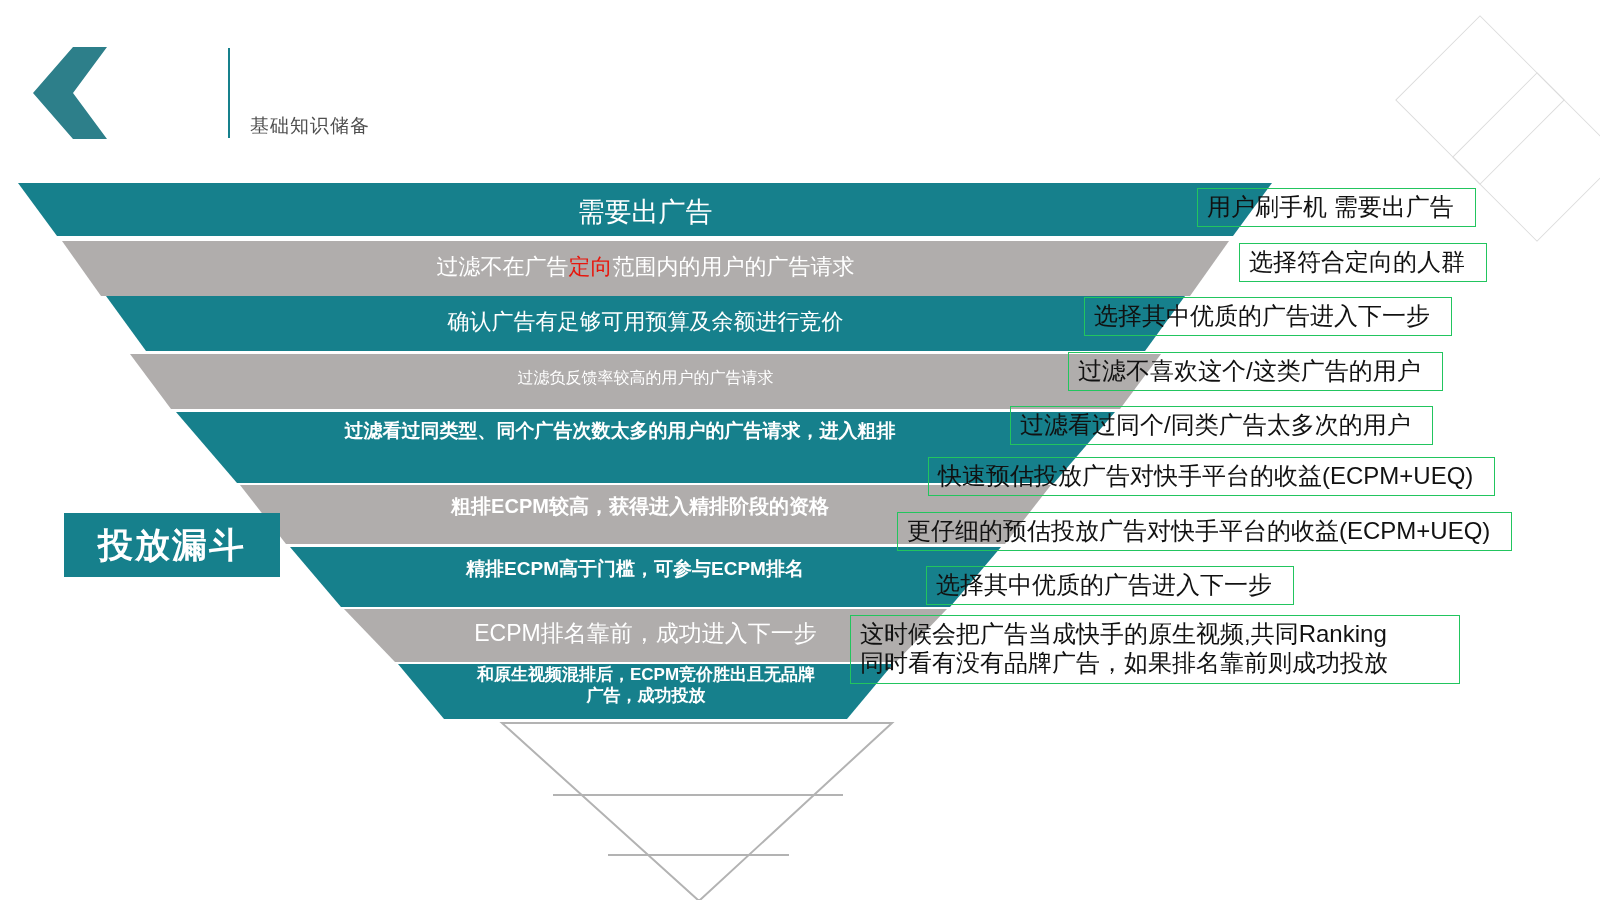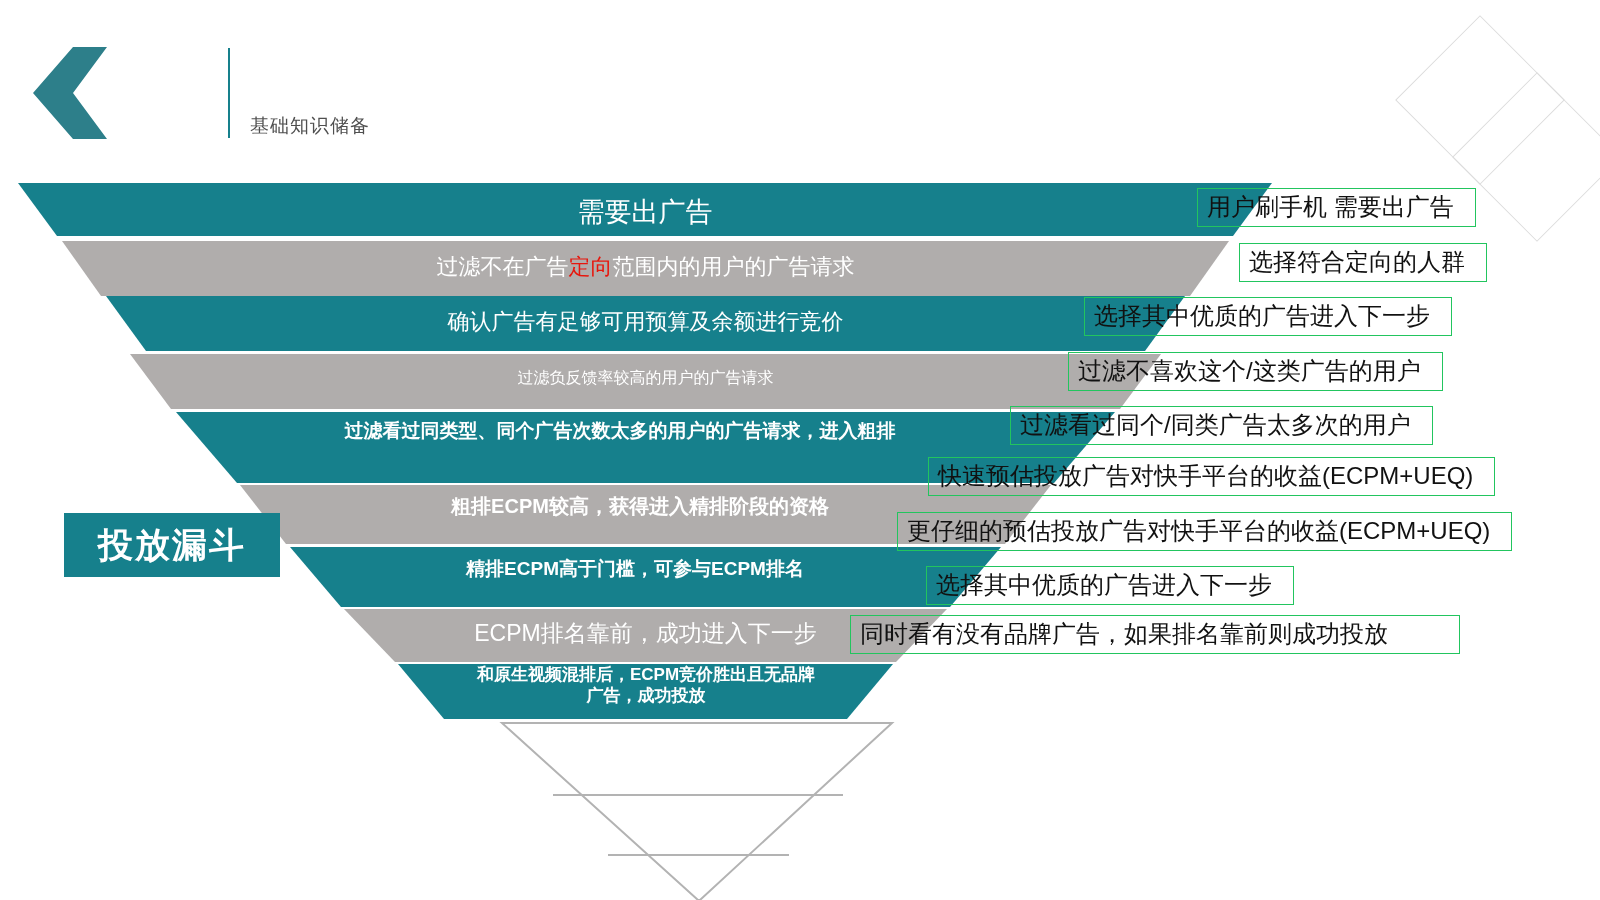--- a/index.html
+++ b/index.html
@@ -131,14 +131,15 @@
 
 <div class="callout" style="left:1010px;top:406px;">过滤看过同个/同类广告太多次的用户</div>
 
 <div class="callout" style="left:928px;top:457px;">快速预估投放广告对快手平台的收益(ECPM+UEQ)</div>
 
 <div class="callout" style="left:897px;top:512px;">更仔细的预估投放广告对快手平台的收益(ECPM+UEQ)</div>
 
 <div class="callout" style="left:892px;top:566px;margin-left:34px;">选择其中优质的广告进入下一步</div>
 
 <div class="callout two-line" style="left:850px;top:615px;width:610px;">
+  <div>这时候会把广告当成快手的原生视频,共同Ranking</div>
   <div>同时看有没有品牌广告，如果排名靠前则成功投放</div>
 </div>
 
 </body></html>

